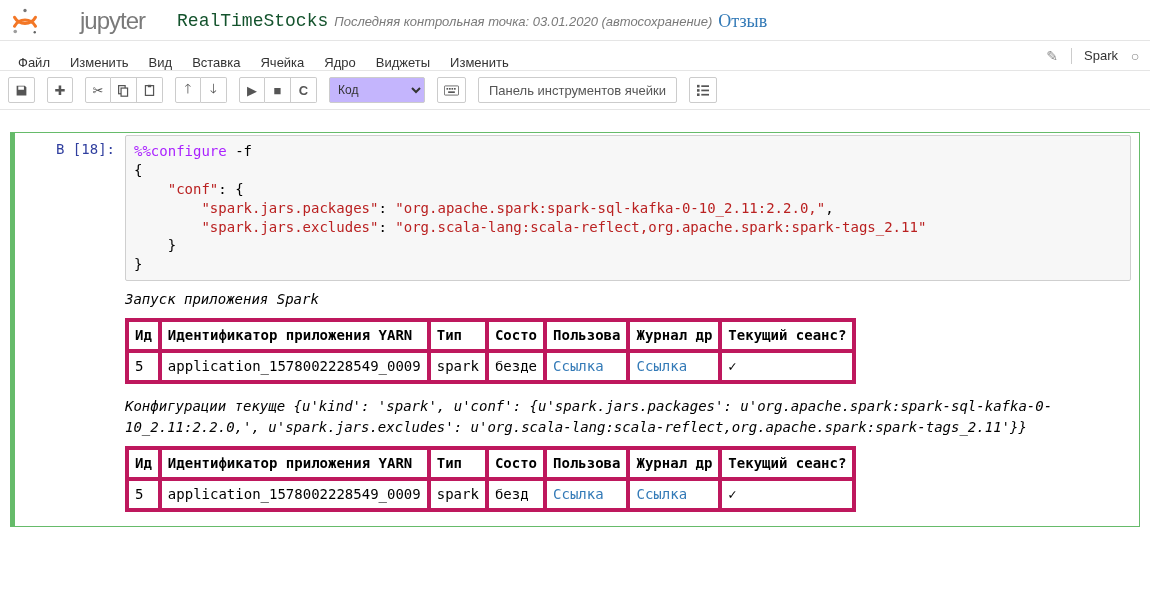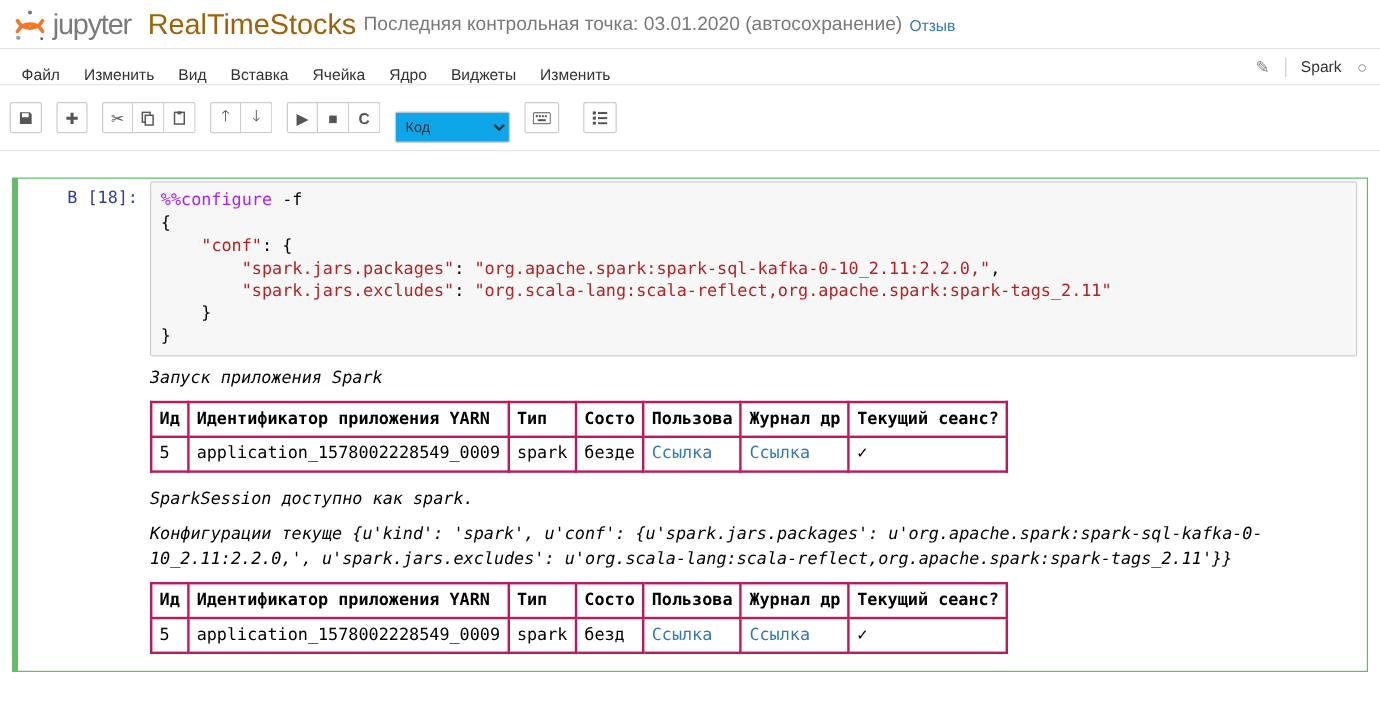--- a/index.html
+++ b/index.html
@@ -1,54 +1,54 @@
 <!DOCTYPE html>
 <html><head>
 <meta charset="utf-8">
 <style>
 * { box-sizing: border-box; margin: 0; padding: 0; }
 body { font-family: "Helvetica Neue", Helvetica, Arial, sans-serif; font-size: 13px; color: #000; background: #fff; width: 1150px; }
 .header { display: flex; align-items: center; padding: 6px 10px 4px 10px; border-bottom: 1px solid #e5e5e5; }
-.logo { display: flex; align-items: center; margin-right: 14px; }
+.logo { display: flex; align-items: center; margin-right: 32px; gap: 36px; }
 .logo-svg { width: 30px; height: 30px; }
 .logo-text { font-size: 24px; font-weight: 400; color: #7a7a7a; margin-left: 4px; letter-spacing: -1px; }
-.nbname { font-size: 24px; color: #a16207; }
-.checkpoint { font-size: 16px; color: #7a7a7a; margin-left: 6px; }
-.feedback { color: #337ab7; font-size: 13px; margin-left: 6px; cursor: pointer; }
+.nbname { font-size: 18px; color: #14532d; font-family: Liberation Mono, monospace; }
+.checkpoint { font-size: 13px; color: #7a7a7a; margin-left: 6px; font-style: italic; }
+.feedback { color: #337ab7; font-size: 18px; margin-left: 6px; cursor: pointer; font-family: Liberation Serif, serif; }
 .menubar { display: flex; align-items: center; border-bottom: 1px solid #e5e5e5; padding: 0 8px; height: 30px; font-size: 13px; }
 .menu-item { padding: 4px 10px; color: #333; cursor: pointer; margin-top: 13px; }
 .menubar-right { margin-left: auto; display: flex; align-items: center; gap: 10px; }
 .kernel-name { color: #333; }
 .edit-icon, .kernel-idle { color: #888; font-size: 14px; }
 .divider-v { width:1px; height:16px; background:#ccc; margin:0 2px; }
 .toolbar { display: flex; align-items: center; gap: 4px; padding: 6px 8px; border-bottom: 1px solid #e5e5e5; }
 .btn { display: inline-flex; align-items: center; justify-content: center; min-width: 26px; height: 26px; padding: 0 6px; border: 1px solid #ccc; border-radius: 2px; background: #fff; color: #555; font-size: 13px; cursor: pointer; }
 .btn-group { display: flex; }
 .btn-group .btn { border-radius: 0; border-left-width: 0; }
 .btn-group .btn:first-child { border-top-left-radius: 2px; border-bottom-left-radius: 2px; border-left-width: 1px; }
 .btn-group .btn:last-child { border-top-right-radius: 2px; border-bottom-right-radius: 2px; }
-.celltype { height: 26px; width: 96px; border: 1px solid #ccc; border-radius: 2px; background: #0ea5e9; padding: 0 4px; font-size: 12px; color:#333;margin-top:16px; }
+.celltype { height: 26px; width: 96px; border: 1px solid #ccc; border-radius: 2px; background: #c4b5fd; padding: 0 4px; font-size: 12px; color:#333; }
 .btn-wide { padding: 0 10px; }
 .spacer-h { width: 4px; }
 .notebook { padding: 18px 10px 20px 10px; }
 .cell { border: 1px solid transparent; border-left: 5px solid transparent; padding: 2px 0 2px 0; margin: 4px 0; }
 .cell.text { margin-left: 112px; margin-right: 22px; }
 .cell.text h1 { font-size: 28px; font-weight: bold; margin: 16px 0; }
 .cell.selected { border: 1px solid #66bb6a; border-left: 5px solid #66bb6a; }
 .code-cell { display: flex; }
 .prompt { width: 110px; text-align: right; padding: 6px 10px 0 0; font-family: monospace; font-size: 14px; color: #303F9F; flex-shrink: 0; }
 .input-area { flex: 1; margin-right: 8px; }
 .code-box { background: #f7f7f7; border: 1px solid #cfcfcf; border-radius: 2px; padding: 6px 8px; font-family: monospace; font-size: 14px; line-height: 1.35; white-space: pre; overflow-x: auto; }
 .cm-magic { color: #AA22FF; }
 .cm-key { color: #BA2121; }
 .cm-str { color: #BA2121; }
 .output { margin: 8px 0 0 0; font-family: monospace; font-size: 14px; line-height: 1.5; }
 .output-text { margin: 8px 0; font-style: italic; }
 table.otab { border-collapse: collapse; margin: 6px 0 12px 0; }
-table.otab th, table.otab td { border: 2px solid #be185d; padding: 3px 6px; text-align: left; vertical-align: top; }
+table.otab th, table.otab td { border: 4px solid #be185d; padding: 3px 6px; text-align: left; vertical-align: top; }
 table.otab th { font-weight: bold; }
 .link { color: #337ab7; cursor: pointer; text-align: center; }
 .small-icon { display:inline-block; width:14px; text-align:center; }
 </style>
 </head>
 <body>
 
 <div class="header">
   <div class="logo">
     <svg class="logo-svg" viewBox="0 0 40 40">
@@ -140,20 +140,21 @@
     <svg width="15" height="11" viewBox="0 0 18 12">
         <rect x="0.5" y="0.5" width="17" height="11" rx="1" fill="none" stroke="#555"></rect>
         <rect x="3" y="3" width="2" height="2" fill="#555"></rect>
         <rect x="6" y="3" width="2" height="2" fill="#555"></rect>
         <rect x="9" y="3" width="2" height="2" fill="#555"></rect>
         <rect x="12" y="3" width="2" height="2" fill="#555"></rect>
         <rect x="5" y="7" width="8" height="2" fill="#555"></rect>
       </svg>
   </button>
   <div class="spacer-h"></div>
+  <button class="btn btn-wide">Панель инструментов ячейки</button>
   <div class="spacer-h"></div>
   <button class="btn">
     <svg width="14" height="12" viewBox="0 0 16 14">
         <rect x="1" y="1" width="3" height="3" fill="#555"></rect>
         <rect x="6" y="1.5" width="9" height="2" fill="#555"></rect>
         <rect x="1" y="6" width="3" height="3" fill="#555"></rect>
         <rect x="6" y="6.5" width="9" height="2" fill="#555"></rect>
         <rect x="1" y="11" width="3" height="3" fill="#555"></rect>
         <rect x="6" y="11.5" width="9" height="2" fill="#555"></rect>
       </svg>
@@ -194,21 +195,20 @@
               <td>application_1578002228549_0009</td>
               <td>spark</td>
               <td>безде</td>
               <td><span class="link">Ссылка</span></td>
               <td><span class="link">Ссылка</span></td>
               <td>✓</td>
             </tr>
           </tbody>
             </table>
 
-          <div class="output-text">SparkSession доступно как spark.</div>
           <div class="output-text">Конфигурации текуще {u'kind': 'spark', u'conf': {u'spark.jars.packages': u'org.apache.spark:spark-sql-kafka-0-10_2.11:2.2.0,', u'spark.jars.excludes': u'org.scala-lang:scala-reflect,org.apache.spark:spark-tags_2.11'}}</div>
 
           <table class="otab">
             <tbody>
                 <tr>
               <th>Ид</th>
               <th>Идентификатор приложения YARN</th>
               <th>Тип</th>
               <th>Состо</th>
               <th>Пользова</th>

